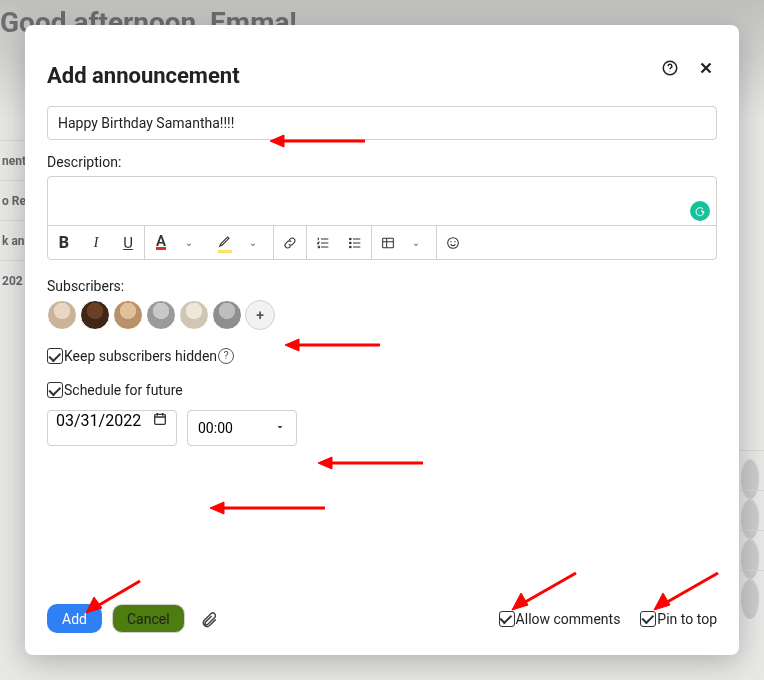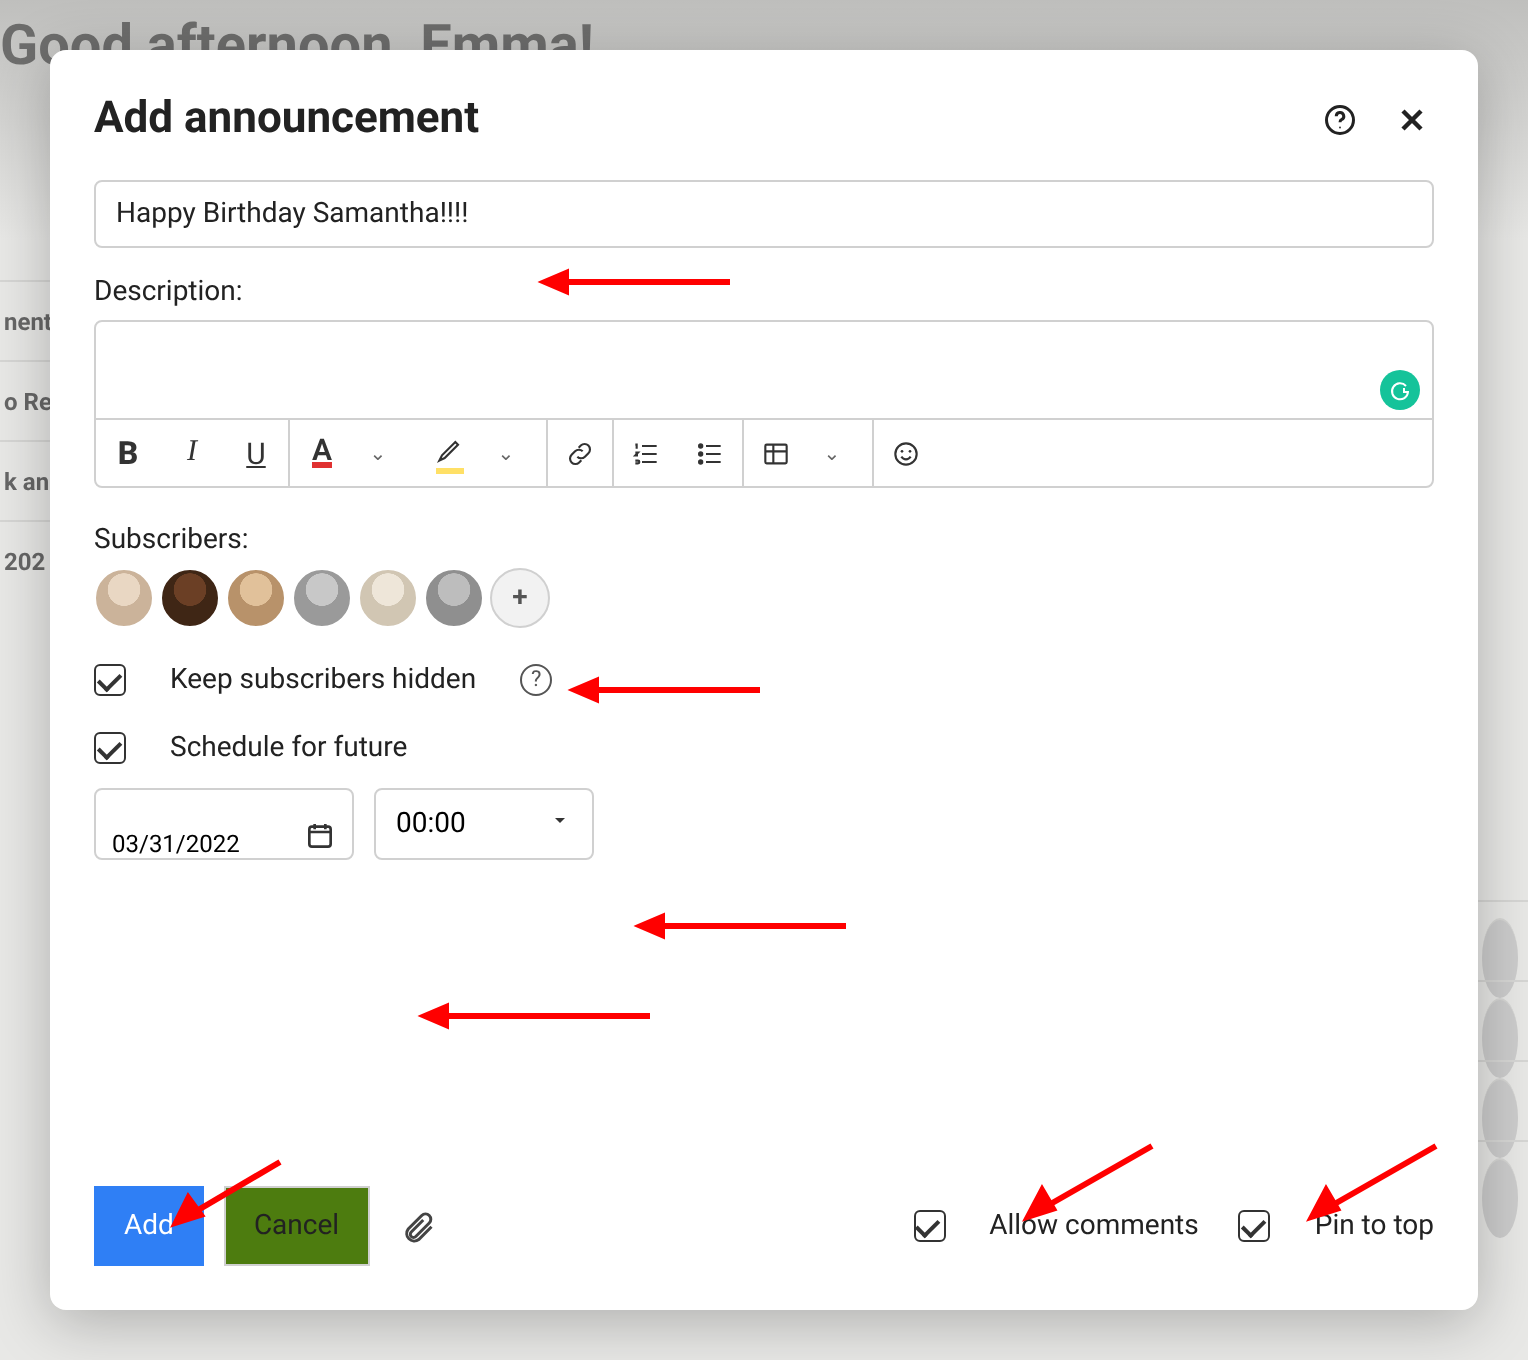--- a/index.html
+++ b/index.html
@@ -22,21 +22,21 @@
     position:absolute;
     left:25px; top:25px;
     right:25px; bottom:25px;
     background:#fff;
     border-radius:8px;
     box-shadow: 0 6px 30px rgba(0,0,0,.25);
     padding: 22px 22px 22px 22px;
     display:flex; flex-direction:column;
   }
   .modal-header { display:flex; align-items:center; justify-content:space-between; margin-bottom:18px;}
-  .modal-title { font-size:22px; font-weight:700; color:#222;}
+  .modal-title { font-size:22px; font-weight:700; color:#222;margin-top:16px;}
   .hdr-actions { display:flex; align-items:center; gap:14px; color:#222;}
   .icon-btn { width:22px; height:22px; display:flex; align-items:center; justify-content:center; cursor:pointer; border-radius:4px;}
   .icon-btn svg { width:18px; height:18px; fill:none; stroke:#222; stroke-width:2;}
 
   .field-label { font-size:14px; color:#222; margin-bottom:6px;}
   .text-input {
     width:100%; height:34px; border:1px solid #d0d0d0; border-radius:4px;
     padding:0 10px; font-size:14px; color:#222;
   }
   .block { margin-bottom:18px; }
@@ -56,36 +56,36 @@
   .under { text-decoration: underline;}
   .tb-A { display:inline-block; border-bottom:3px solid #e03131; padding-bottom:1px; font-weight:600; line-height:10px;}
   .tb-high { display:inline-block; position:relative;}
   .tb-high svg{stroke:#333;}
   .tb-high-bar{position:absolute;left:1px;right:1px;bottom:0;height:3px;background:#ffe066;}
 
   .subscribers { display:flex; align-items:center; gap:0; }
   .avatar { width:30px; height:30px; border-radius:50%; margin-right:3px; background:#ccc; background-size:cover; border:1px solid #fff; display:flex;align-items:center;justify-content:center; font-size:14px; font-weight:600; color:#555;}
   .avatar.add { background:#f2f2f2; border:1px solid #d0d0d0; color:#555; cursor:pointer;}
 
-  .chk-row { display:flex; align-items:center; gap:22px; font-size:14px; color:#222;}
+  .chk-row { display:flex; align-items:center; gap:1px; font-size:14px; color:#222;}
   .chk { width:16px; height:16px; border:1.6px solid #333; border-radius:3px; display:flex; align-items:center;justify-content:center; cursor:pointer; flex-shrink:0;}
   .chk.checked::after{ content:""; width:9px; height:5px; border-left:2px solid #333; border-bottom:2px solid #333; transform: rotate(-45deg) translate(0px,-1px);}
   .help-mini{ width:16px;height:16px; border:1.5px solid #555; border-radius:50%; font-size:11px; line-height:13px; text-align:center; color:#555;}
 
   .select-wrap { position:relative; width:252px;}
   .select { width:100%; height:36px; border:1px solid #d0d0d0; border-radius:4px; padding:0 10px; font-size:14px; color:#222; display:flex; align-items:center; justify-content:space-between; cursor:pointer;}
   .caret-down svg{width:14px;height:14px;stroke:#333;fill:none;stroke-width:2;}
 
   .dt-row { display:flex; gap:10px;}
-  .date-inp { width:130px; height:36px; border:1px solid #d0d0d0; border-radius:4px; display:flex; align-items:flex-end; padding:0 8px; justify-content:space-between; font-size:12px; cursor:pointer;}
+  .date-inp { width:130px; height:36px; border:1px solid #d0d0d0; border-radius:4px; display:flex; align-items:flex-start; padding:0 8px; justify-content:space-between; font-size:16px; cursor:pointer;}
   .time-inp { width:110px; height:36px; border:1px solid #d0d0d0; border-radius:4px; display:flex; align-items:center; padding:0 10px; justify-content:space-between; font-size:14px; cursor:pointer;}
 
   .modal-footer { display:flex; align-items:center; justify-content:space-between; margin-top:auto;}
   .footer-left { display:flex; align-items:center; gap:10px;}
-  .btn { height:40px; padding:0 14px; border-radius:0; font-size:14px; display:flex; align-items:center; cursor:pointer; border:1px solid transparent;}
+  .btn { height:29px; padding:0 14px; border-radius:10px; font-size:14px; display:flex; align-items:center; cursor:pointer; border:1px solid transparent;}
   .btn.primary { background:#2f7ff5; color:#fff;}
   .btn.secondary { background:#4d7c0f; color:#222; border:1px solid #d0d0d0;}
   .attach-btn { width:28px; height:28px; display:flex; align-items:center; justify-content:center; cursor:pointer;}
   .attach-btn svg{width:18px;height:18px;stroke:#444;fill:none;stroke-width:2;}
 
   .footer-right { display:flex; align-items:center; gap:20px;}
 
   
   .arrow { position:absolute; pointer-events:none;}
   .arrow svg { overflow:visible;}

